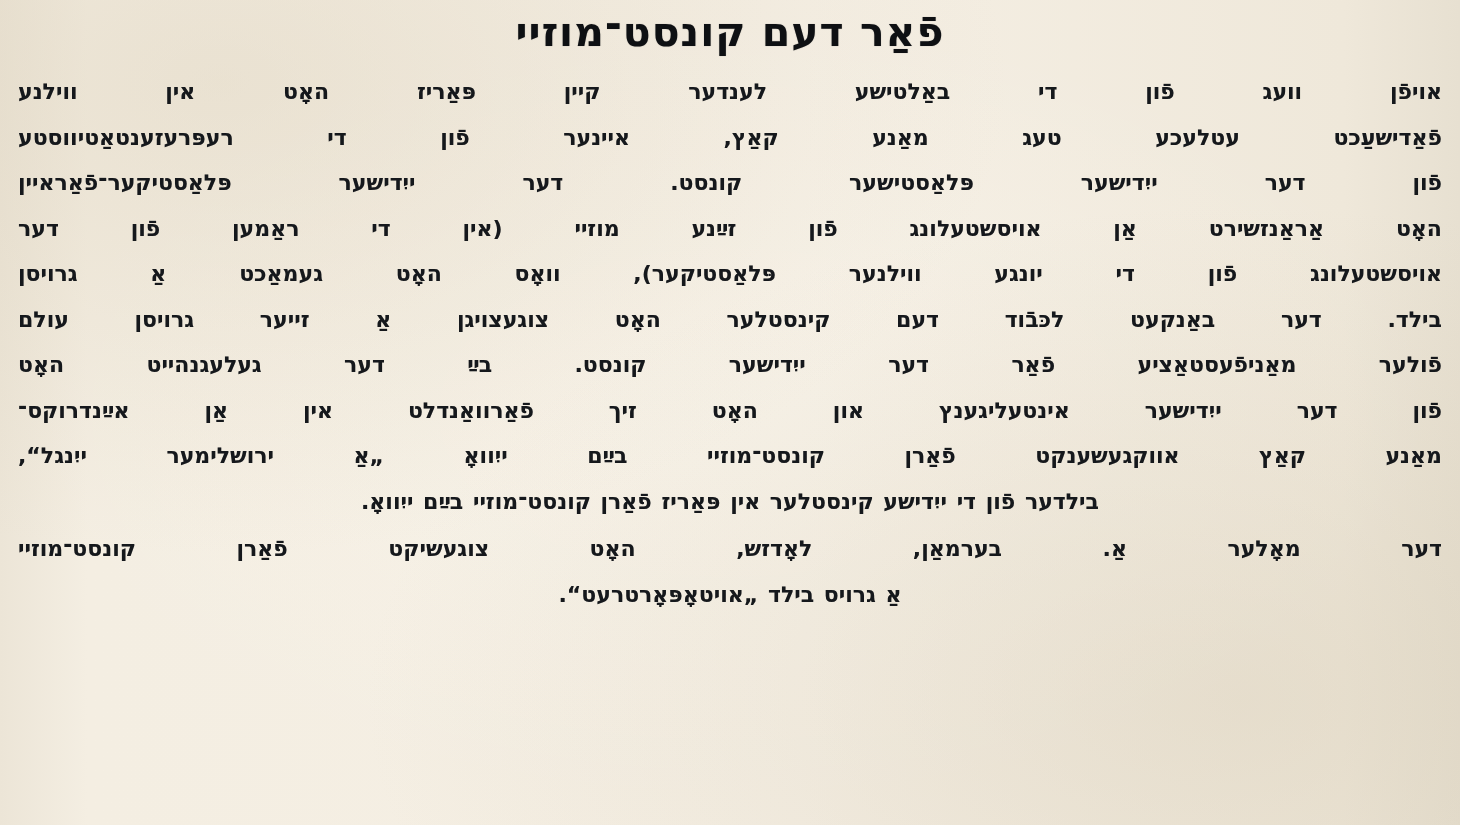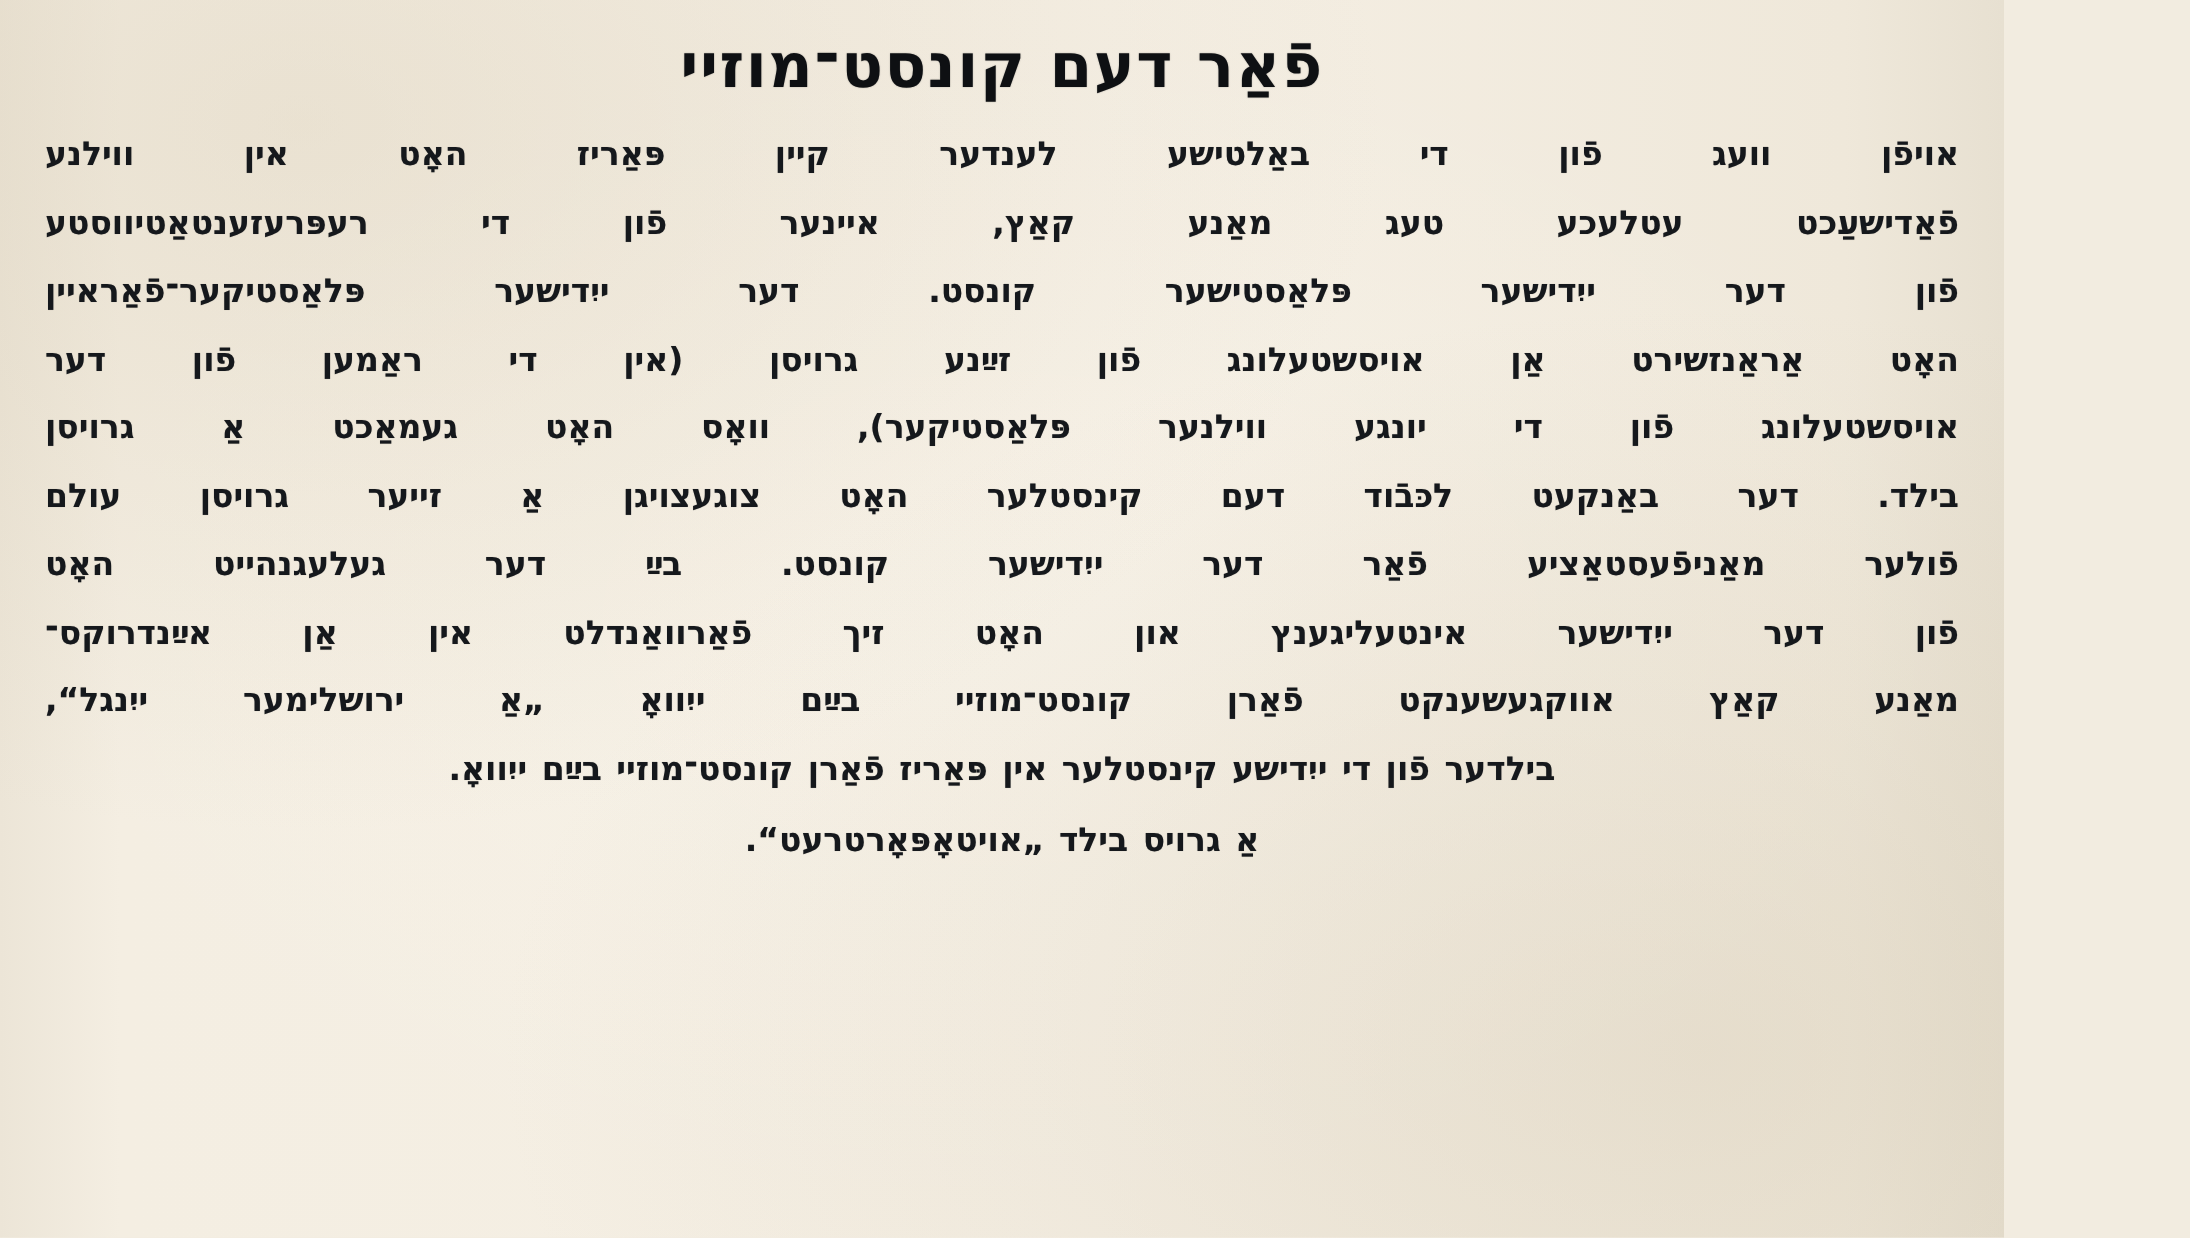--- a/index.html
+++ b/index.html
@@ -8,26 +8,26 @@
   }
   body {
     width: 1460px;
     height: 825px;
     background: #f2ece0;
     font-family: "DejaVu Sans", sans-serif;
     overflow: hidden;
   }
   #page {
     position: relative;
-    width: 1336px;
+    width: 1460px;
     height: 825px;
     background:
       linear-gradient(90deg, #ece5d7 0%, #f4eee2 6%, #f5efe4 55%, #efe8da 92%, #e7e0d1 100%);
     box-sizing: border-box;
-    padding: 16px;
+    padding: 4px;
   }
   
   #page:before {
     content: "";
     position: absolute;
     inset: 0;
     background:
       radial-gradient(ellipse at 15% 10%, rgba(214,202,178,0.35) 0%, rgba(214,202,178,0) 45%),
       radial-gradient(ellipse at 85% 85%, rgba(205,193,168,0.30) 0%, rgba(205,193,168,0) 50%),
       radial-gradient(ellipse at 50% 50%, rgba(255,252,245,0.25) 0%, rgba(255,252,245,0) 70%);
@@ -87,30 +87,31 @@
   <div class="article">
 
     <h1 class="headline">פֿאַר דעם קונסט־מוזיי</h1>
 
     <div class="body-text">
 
       <div>
         <span class="line">אויפֿן וועג פֿון די באַלטישע לענדער קיין פּאַריז האָט אין ווילנע</span>
         <span class="line">פֿאַדישעַכט עטלעכע טעג מאַנע קאַץ, איינער פֿון די רעפּרעזענטאַטיווסטע</span>
         <span class="line">פֿון דער ייִדישער פּלאַסטישער קונסט.   דער ייִדישער פּלאַסטיקער־פֿאַראיין</span>
-        <span class="line">האָט אַראַנזשירט אַן אויסשטעלונג פֿון זײַנע גרויסן (אין די ראַמען פֿון דער</span>
+        <span class="line">האָט אַראַנזשירט אַן אויסשטעלונג פֿון זײַנע מוזיי (אין די ראַמען פֿון דער</span>
         <span class="line">אויסשטעלונג פֿון די יונגע ווילנער פּלאַסטיקער), וואָס האָט געמאַכט אַ גרויסן</span>
         <span class="line">בילד. דער באַנקעט לכּבֿוד דעם קינסטלער האָט צוגעצויגן אַ זייער גרויסן עולם</span>
         <span class="line">פֿולער מאַניפֿעסטאַציע פֿאַר דער ייִדישער קונסט.  בײַ דער געלעגנהייט האָט</span>
         <span class="line">פֿון דער ייִדישער אינטעליגענץ און האָט זיך פֿאַרוואַנדלט אין אַן אײַנדרוקס־</span>
         <span class="line">מאַנע קאַץ אווקגעשענקט פֿאַרן קונסט־מוזיי בײַם ייִוואָ „אַ ירושלימער ייִנגל“,</span>
         <span class="line last">בילדער פֿון די ייִדישע קינסטלער אין פּאַריז פֿאַרן קונסט־מוזיי בײַם ייִוואָ.</span>
       </div>
 
       <span class="para-gap"></span>
 
       <div>
+        <span class="line">דער מאָלער אַ. בערמאַן, לאָדזש, האָט צוגעשיקט פֿאַרן קונסט־מוזיי</span>
         <span class="line last">אַ גרויס בילד „אויטאָפּאָרטרעט“.</span>
       </div>
 
     </div>
   </div>
 </div>
 
 </body></html>

